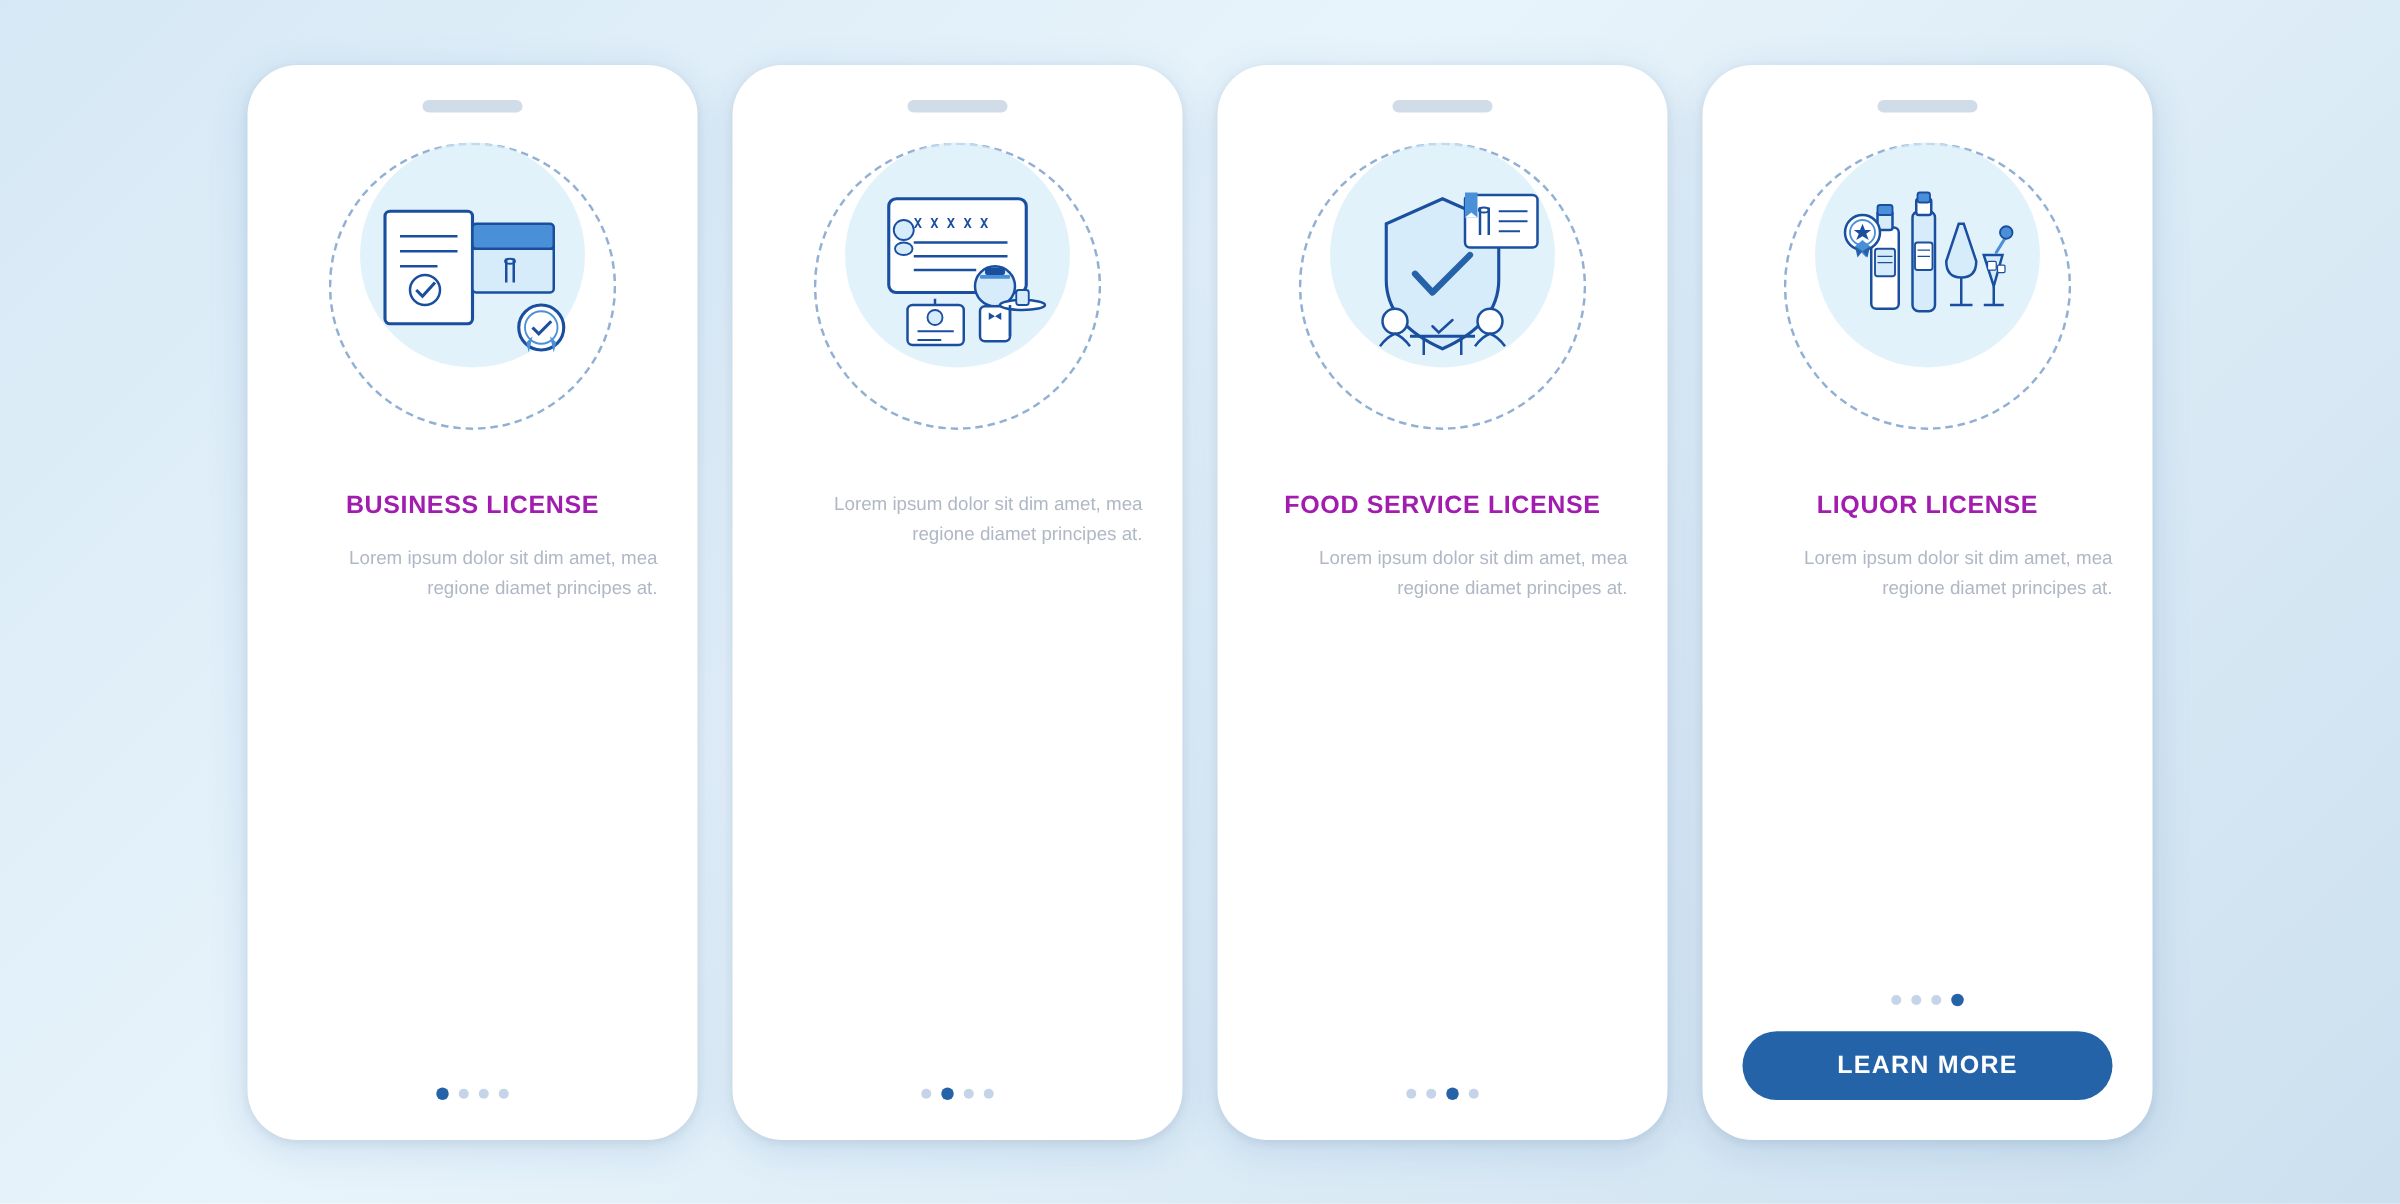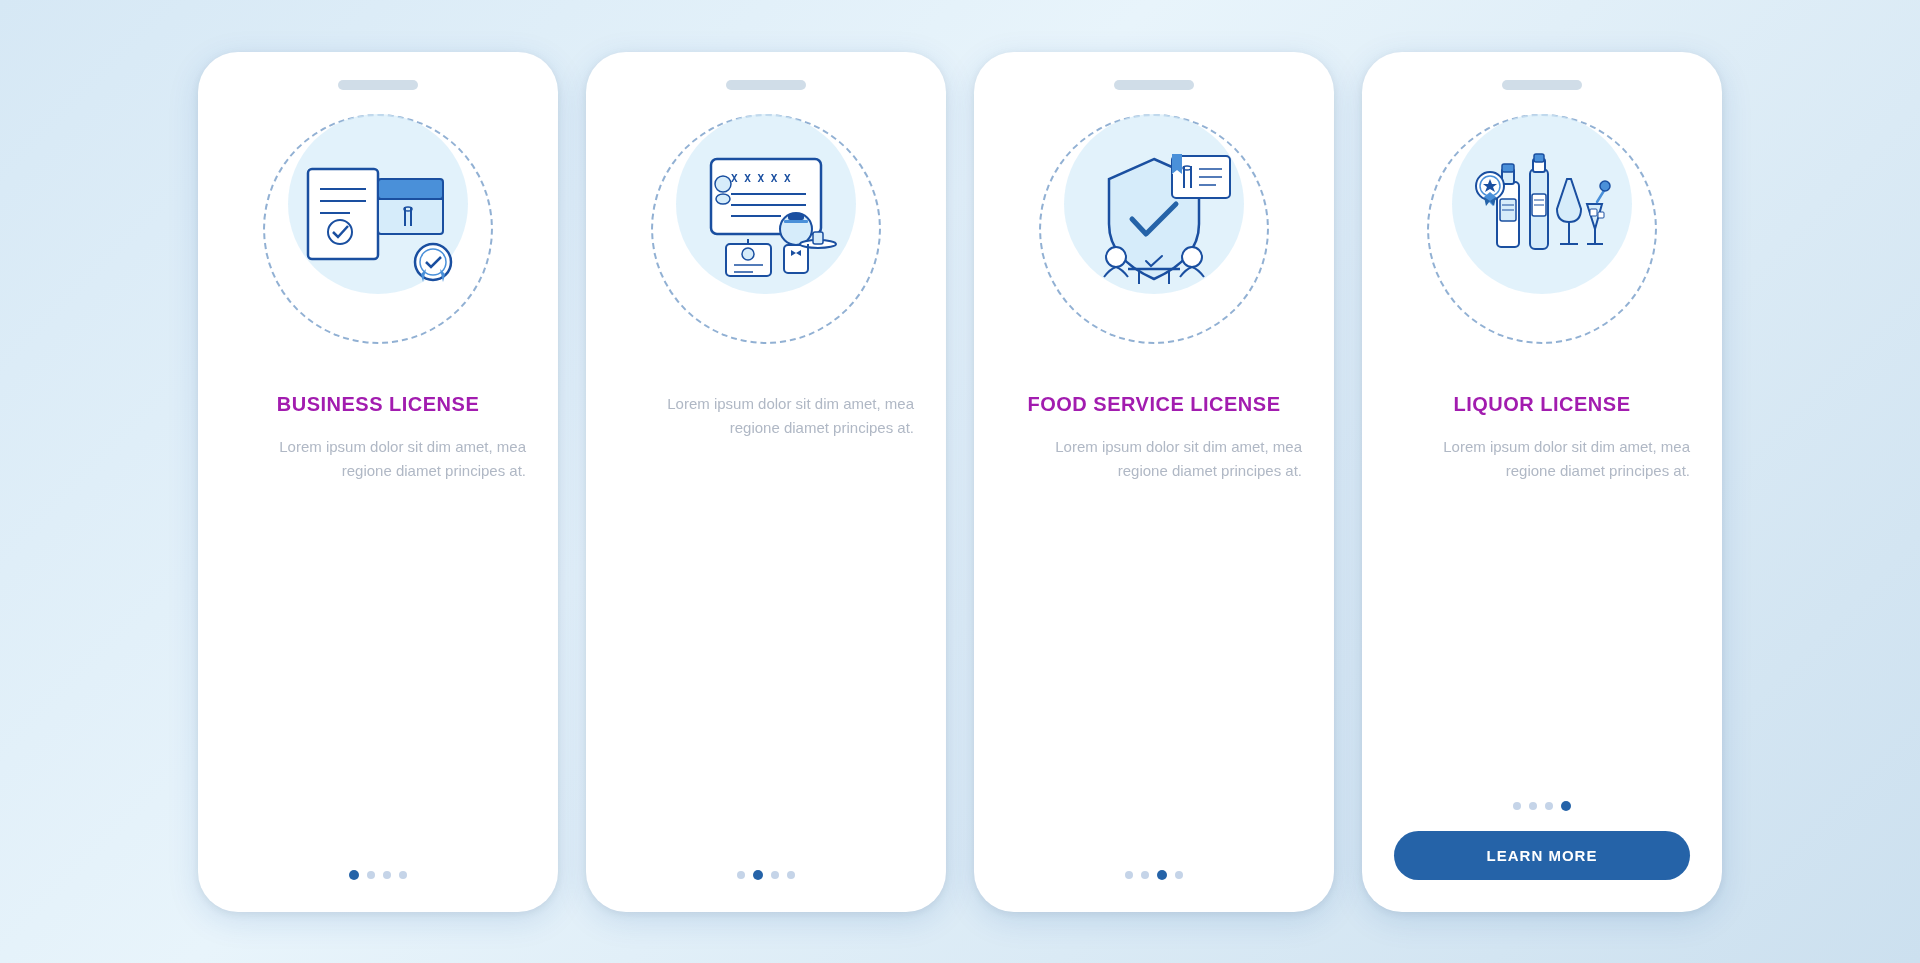--- a/index.html
+++ b/index.html
@@ -129,21 +129,21 @@
 
     
     .learn-more-btn {
       margin-top: 20px;
       width: 100%;
       padding: 16px 0;
       background: #2563a8;
       color: #fff;
       border: none;
       border-radius: 30px;
-      font-size: 15px;
+      font-size: 20px;
       font-weight: 700;
       letter-spacing: 1px;
       text-transform: uppercase;
       cursor: pointer;
       flex-shrink: 0;
     }
   </style>
 </head>
 <body>
 

